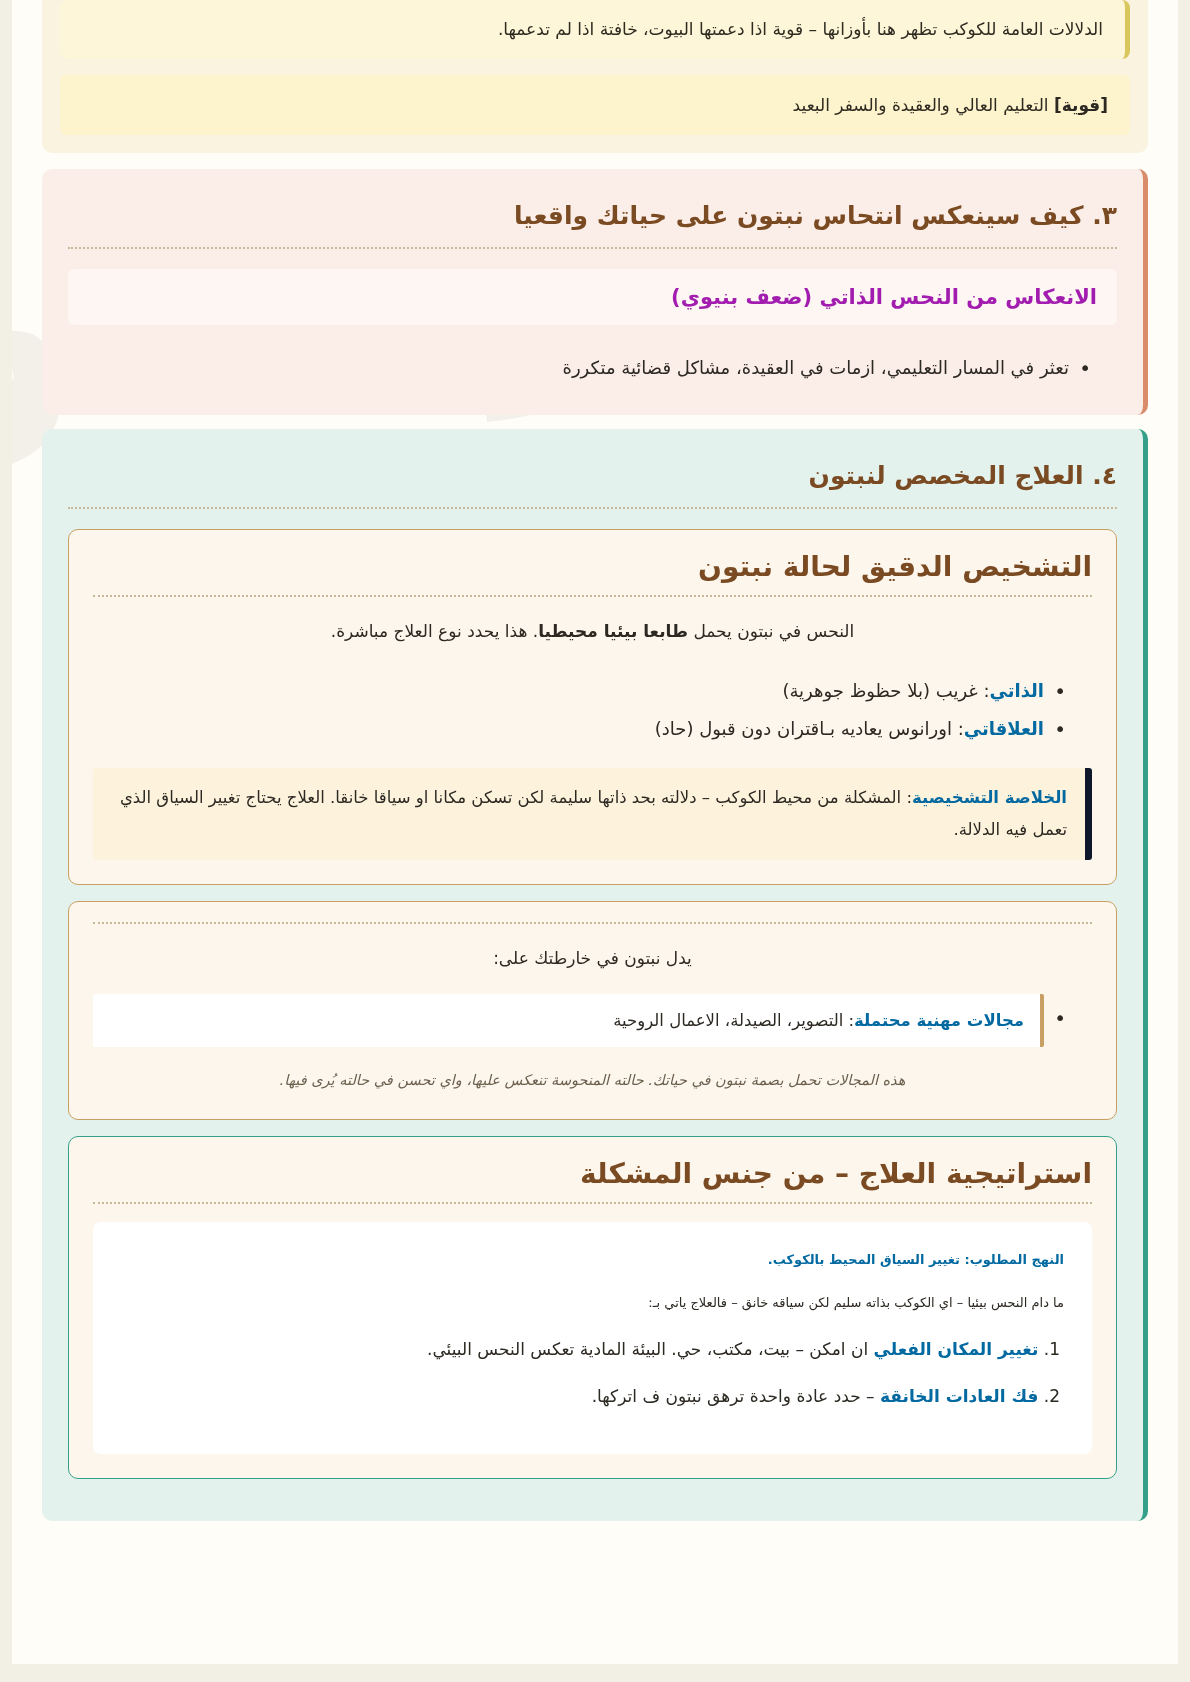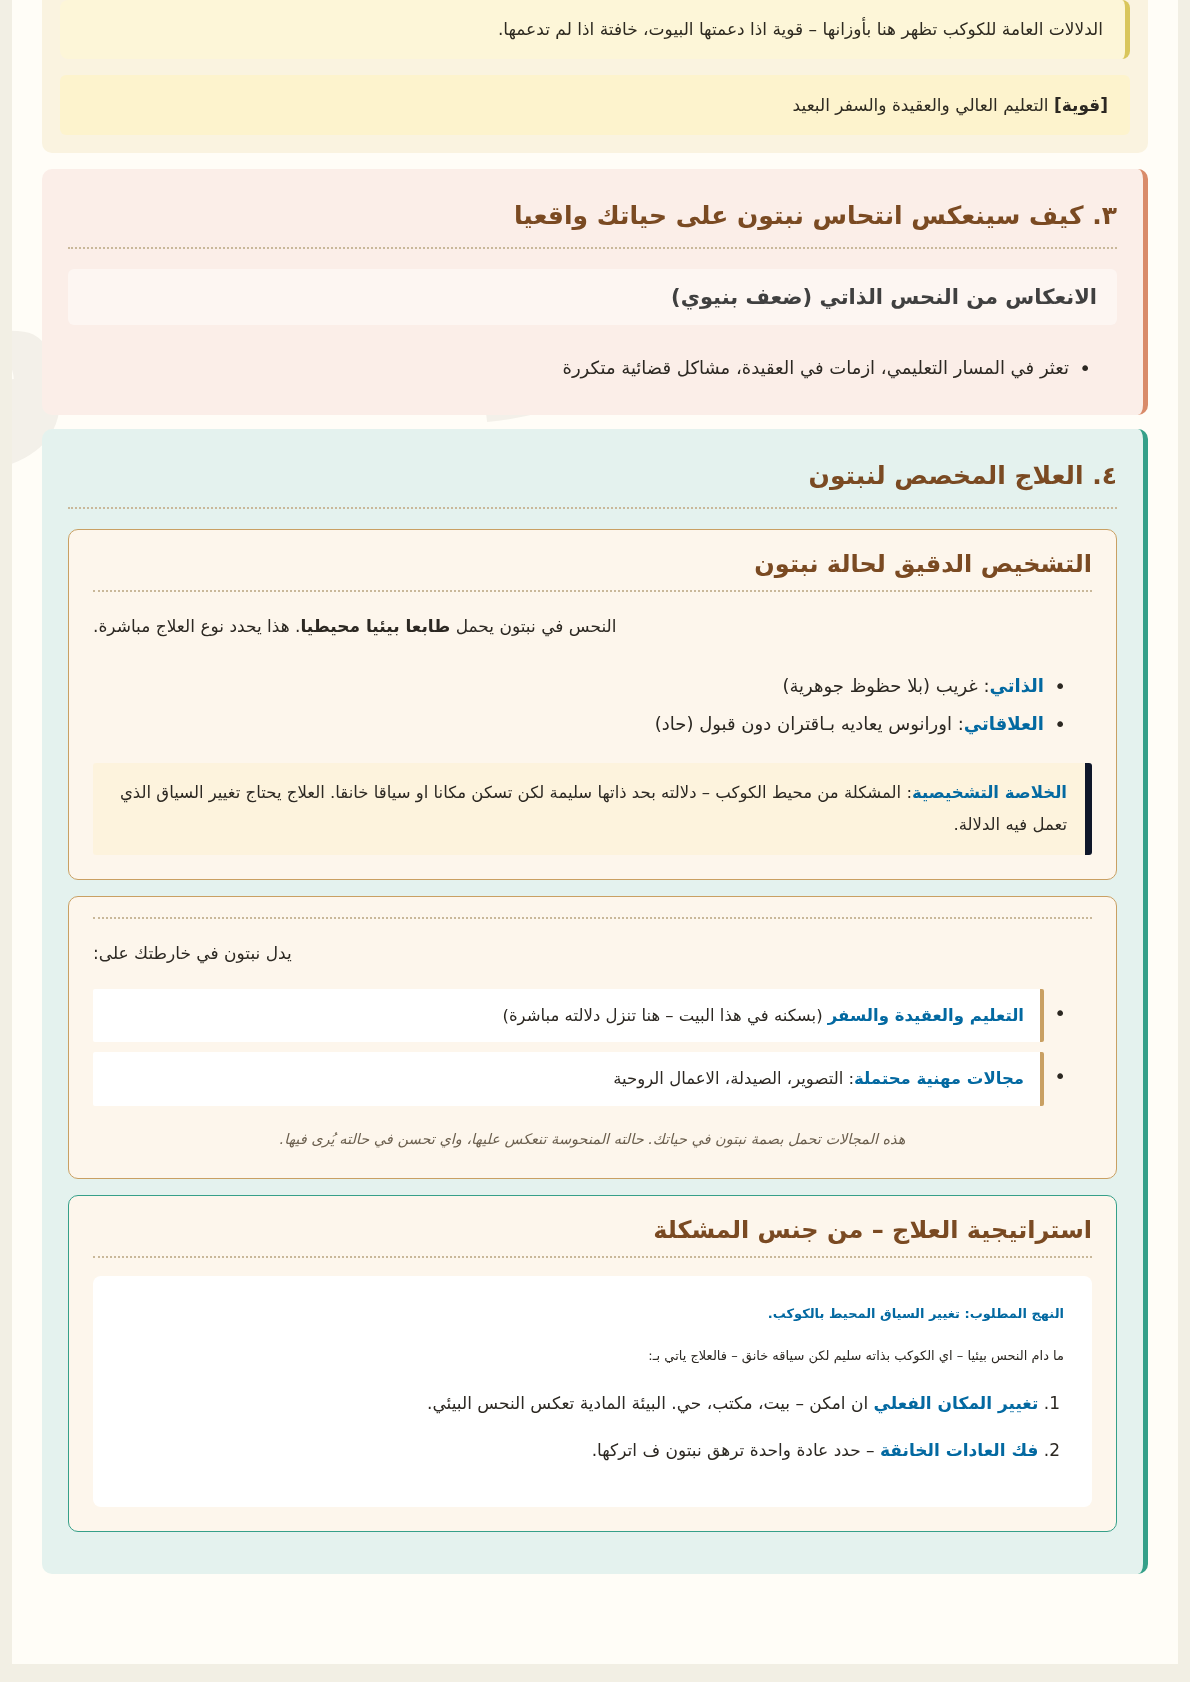--- a/index.html
+++ b/index.html
@@ -111,21 +111,21 @@
     margin: 12px 0 20px 0;
     height: 0;
   }
 
   .sub-band {
     background: rgba(255,255,255,0.45);
     border-radius: 6px;
     padding: 16px 20px;
     font-size: 21px;
     font-weight: bold;
-    color: #404040;
+    color: #a21caf;
     text-align: right;
   }
 
   ul.bullets {
     margin: 26px 0 0 0;
     padding: 0 26px 0 0;
     list-style: none;
   }
   ul.bullets > li {
     position: relative;
@@ -148,36 +148,36 @@
   
   .icard {
     background: #fdf6ec;
     border: 1px solid #c9a063;
     border-radius: 10px;
     padding: 20px 24px 24px 24px;
     margin-bottom: 16px;
   }
   .icard.teal-edge { border-color: #35a089; background: #fdf6ec; }
   .icard-head {
-    font-size: 24px;
+    font-size: 28px;
     font-weight: bold;
     color: #7a4a22;
     text-align: right;
     padding-bottom: 12px;
   }
   .icard-rule {
     border: 0;
     border-top: 2px dotted #c9b89a;
     margin: 0 0 18px 0;
   }
   .icard-body {
     font-size: 17px;
     color: #2c2822;
     line-height: 1.95;
-    text-align: left;
+    text-align: center;
   }
   b.hl { color: #2c2822; font-weight: bold; }
   b.brown { color: #0369a1; font-weight: bold; }
 
   
   .quote {
     background: #fdf3dd;
     border-right: 7px solid #0f172a;
     border-radius: 3px;
     padding: 14px 18px;
@@ -298,23 +298,20 @@
           <div class="quote">
             <b class="brown">الخلاصة التشخيصية</b><span>: المشكلة من محيط الكوكب – دلالته بحد ذاتها سليمة لكن تسكن مكانا او سياقا خانقا. العلاج يحتاج تغيير السياق الذي تعمل فيه الدلالة.</span>
           </div>
         </div>
 
         <div class="icard">
           <hr class="icard-rule">
           <div class="icard-body">يدل نبتون في خارطتك على:</div>
           <ul class="wbox-list">
             <li>
-              <div class="wbox"><b class="brown">التعليم والعقيدة والسفر</b><span> (بسكنه في هذا البيت – هنا تنزل دلالته مباشرة)</span></div>
-            </li>
-            <li>
               <div class="wbox"><b class="brown">مجالات مهنية محتملة</b><span>: التصوير، الصيدلة، الاعمال الروحية</span></div>
             </li>
           </ul>
           <div class="note-italic">هذه المجالات تحمل بصمة نبتون في حياتك. حالته المنحوسة تنعكس عليها، واي تحسن في حالته يُرى فيها.</div>
         </div>
 
         <div class="icard teal-edge">
           <div class="icard-head">استراتيجية العلاج – من جنس المشكلة</div>
           <hr class="icard-rule">
           <div class="wpanel">

